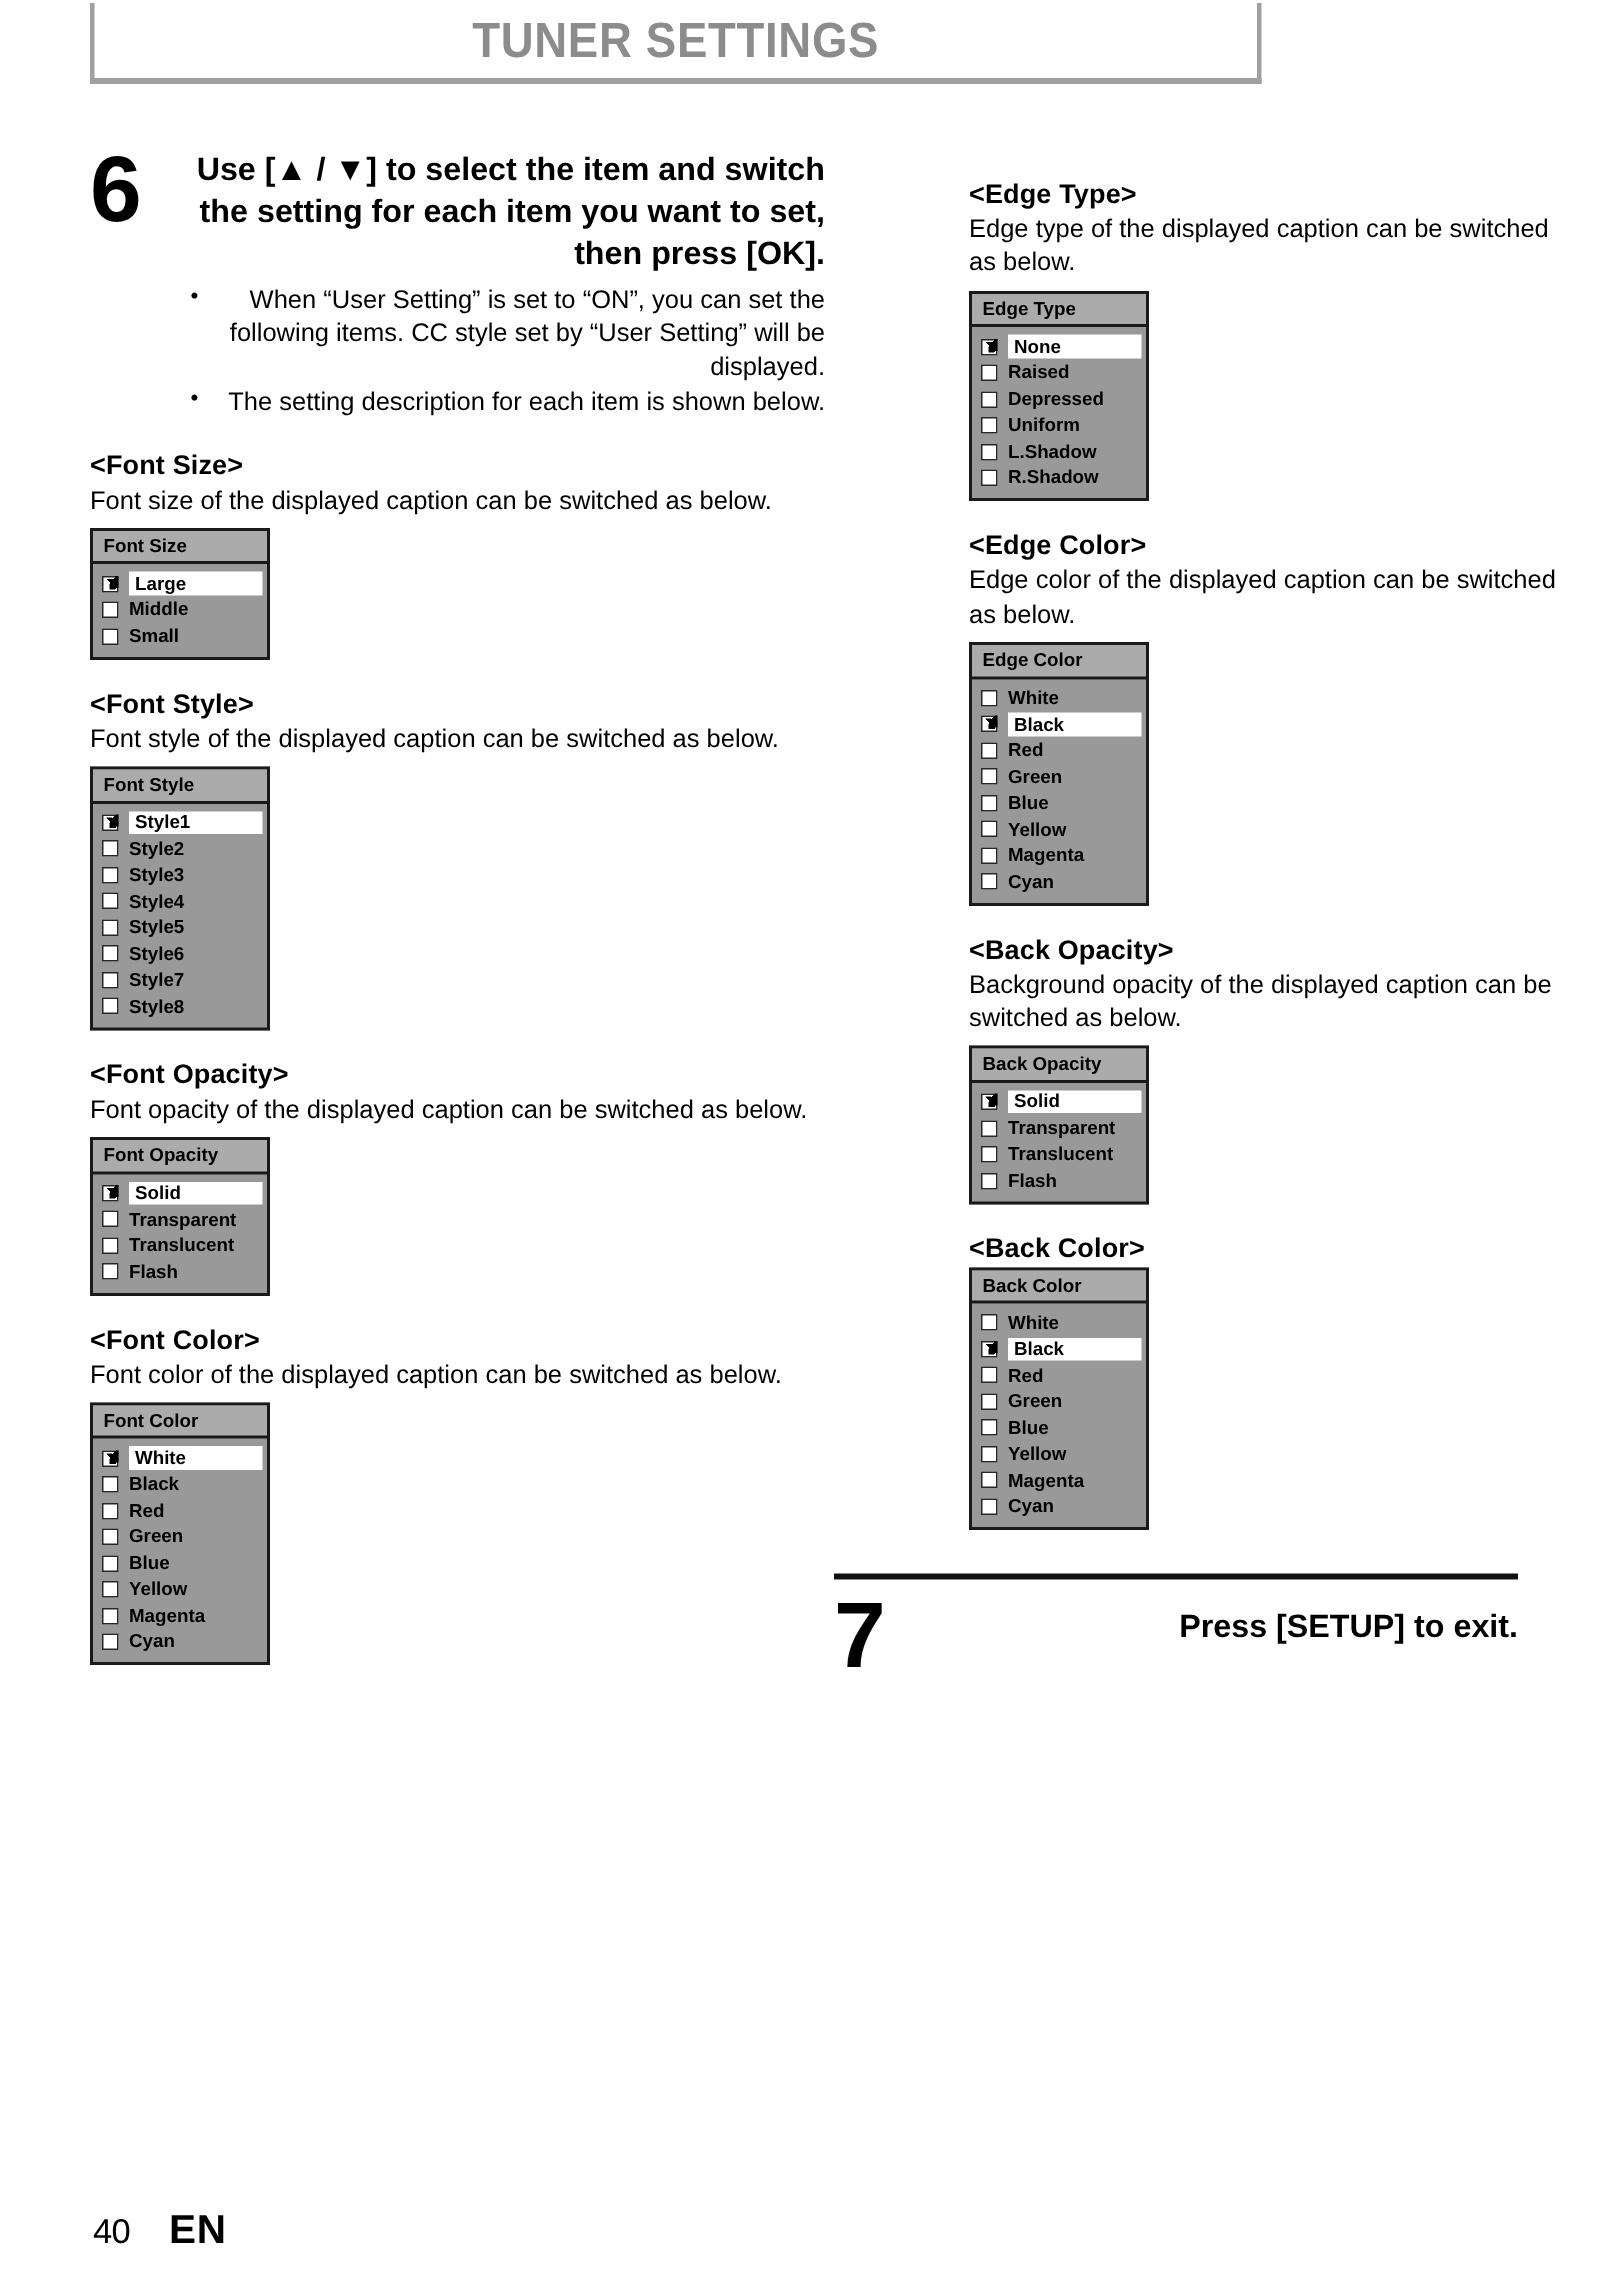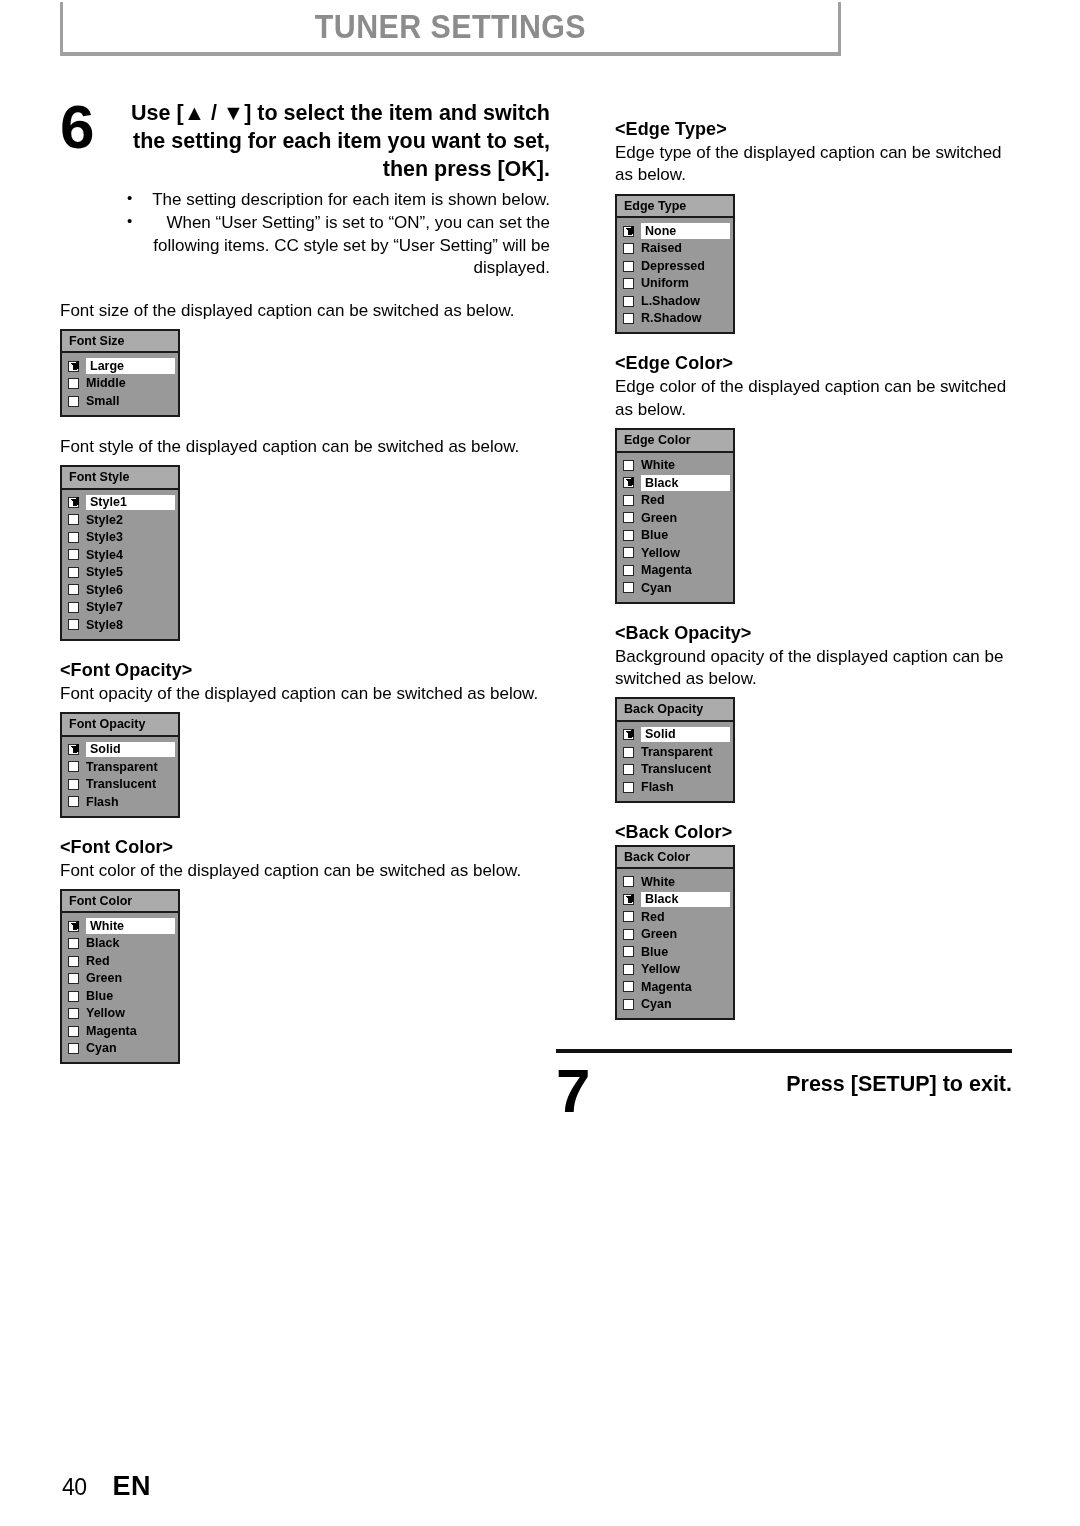--- a/index.html
+++ b/index.html
@@ -40,21 +40,21 @@
     transform: scaleX(0.92);
     white-space: nowrap;
   }
 
   
   .col {
     position: absolute;
     top: 100px;
   }
   .col-left  { left: 60px;  width: 490px; }
-  .col-right { left: 615px; width: 400px; }
+  .col-right { left: 646px; width: 400px; }
 
   
   .step {
     display: flex;
     align-items: flex-start;
   }
   .step-num {
     font-size: 62px;
     font-weight: bold;
     line-height: 0.82;
@@ -216,28 +216,29 @@
   <div class="title-text">TUNER SETTINGS</div>
 </div>
 
 <div class="col col-left">
 
   <div class="step">
     <div class="step-num">6</div>
     <div class="step-body">
       <p class="step-head">Use [▲ / ▼] to select the item and switch the setting for each item you want to set, then press [OK].</p>
       <ul class="bullets">
+        <li>When “User Setting” is set to “ON”, you can set the following items. CC style set by “User Setting” will be displayed.</li>
         <li>The setting description for each item is shown below.</li>
-        <li>When “User Setting” is set to “ON”, you can set the following items. CC style set by “User Setting” will be displayed.</li>
       </ul>
     </div>
   </div>
 
   <div id="left-settings">
       <div class="setting">
+        <p class="setting-title">&lt;Font Size&gt;</p>
         <p class="setting-desc">Font size of the displayed caption can be switched as below.</p>
         <div class="osd">
           <div class="osd-head">Font Size</div>
           <ul class="osd-list">
             <li class="osd-row sel">
               <span class="hl"></span>
               <span class="cb on"></span>
               <span class="osd-label">Large</span>
             </li>
             <li class="osd-row">
@@ -245,20 +246,21 @@
               <span class="osd-label">Middle</span>
             </li>
             <li class="osd-row">
               <span class="cb"></span>
               <span class="osd-label">Small</span>
             </li>
           </ul>
         </div>
       </div>
       <div class="setting">
+        <p class="setting-title">&lt;Font Style&gt;</p>
         <p class="setting-desc">Font style of the displayed caption can be switched as below.</p>
         <div class="osd">
           <div class="osd-head">Font Style</div>
           <ul class="osd-list">
             <li class="osd-row sel">
               <span class="hl"></span>
               <span class="cb on"></span>
               <span class="osd-label">Style1</span>
             </li>
             <li class="osd-row">

